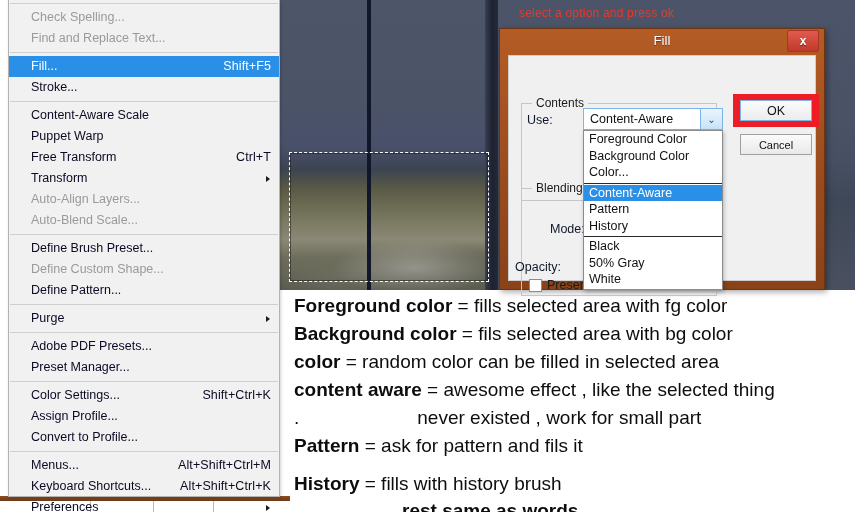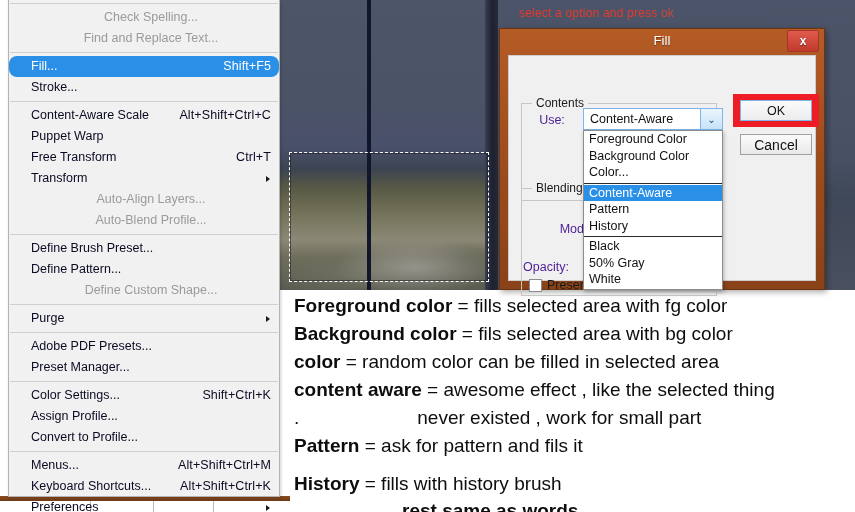--- a/index.html
+++ b/index.html
@@ -72,22 +72,22 @@
     color:#0a0a23;
     box-shadow:1px 1px 3px rgba(0,0,0,.18);
   }
   .mi{
     position:relative;height:21px;line-height:21px;
     padding:0 8px 0 22px;white-space:nowrap;
     display:flex;align-items:center;
   }
   .mi .lbl{flex:0 0 auto;}
   .mi .acc{margin-left:auto;padding-left:18px;letter-spacing:.1px;}
-  .mi.disabled{color:#9a9a9a;justify-content:center;}
-  .mi.sel{background:#2a8fe7;color:#ffffff;border-radius:8px;}
+  .mi.disabled{color:#9a9a9a;}
+  .mi.sel{background:#2a8fe7;color:#ffffff;}
   .mi .arrow{
     position:absolute;right:9px;top:50%;transform:translateY(-50%);
     width:0;height:0;border-left:4px solid #1a1a1a;
     border-top:3.5px solid transparent;border-bottom:3.5px solid transparent;
   }
   .msep{height:1px;background:#cfcfcf;margin:3px 1px;}
   .mtop{height:4px;}
   .mtop .line{height:1px;background:#cfcfcf;margin:3px 1px 0;}
 
   
@@ -129,21 +129,21 @@
   .group{
     position:absolute;border:1px solid #c6c6c6;box-sizing:border-box;
   }
   .group > .glabel{
     position:absolute;left:10px;top:-8px;background:#f0f0f0;
     padding:0 4px;font-size:12px;color:#1a1a1a;
   }
   #contents-group{left:12px;top:18px;width:196px;height:98px;margin-top:29px;}
   #blending-group{left:12px;top:132px;width:196px;height:108px;}
 
-  .fld-label{position:absolute;font-size:12.5px;color:#4c1d95;text-align:center;}
+  .fld-label{position:absolute;font-size:12.5px;color:#0f172a;text-align:left;}
 
   #use-label{left:18px;top:57px;width:50px;}
   #mode-label{left:14px;top:166px;width:54px;margin-left:27px;}
   #opacity-label{left:6px;top:204px;width:62px;}
 
   #use-combo{
     position:absolute;left:74px;top:52px;width:140px;height:22px;
     background:#ffffff;border:1px solid #7eb4ea;box-sizing:border-box;
     display:flex;align-items:center;
   }
@@ -187,21 +187,21 @@
     background:linear-gradient(180deg,#fbfbfb,#ececec);
     border:1px solid #7eb4ea;box-sizing:border-box;
     display:flex;align-items:center;justify-content:center;
     font-size:12.5px;color:#111;
   }
   #cancel-button{
     position:absolute;left:231px;top:78px;width:72px;height:21px;
     background:linear-gradient(180deg,#fbfbfb,#e9e9e9);
     border:1px solid #a0a0a0;box-sizing:border-box;
     display:flex;align-items:center;justify-content:center;
-    font-size:14px;color:#111;
+    font-size:11px;color:#111;
   }
 
   
   #annotations{
     position:absolute;left:294px;top:292px;width:560px;
     font-size:19px;color:#0d0d0d;line-height:1.47;
   }
   #annotations .row{white-space:nowrap;}
   #annotations b{font-weight:bold;}
   #annotations .gap{height:10px;}
@@ -240,48 +240,47 @@
       <div class="mi sel">
         <span class="lbl">Fill...</span>
         <span class="acc">Shift+F5</span>
       </div>
       <div class="mi">
         <span class="lbl">Stroke...</span>
       </div>
       <div class="msep"></div>
       <div class="mi">
         <span class="lbl">Content-Aware Scale</span>
-        <span class="acc">Alt+Shift+Ctrl+C</span>
       </div>
       <div class="mi">
         <span class="lbl">Puppet Warp</span>
       </div>
       <div class="mi">
         <span class="lbl">Free Transform</span>
         <span class="acc">Ctrl+T</span>
       </div>
       <div class="mi">
         <span class="lbl">Transform</span>
         <span class="arrow"></span>
       </div>
       <div class="mi disabled">
         <span class="lbl">Auto-Align Layers...</span>
       </div>
       <div class="mi disabled">
-        <span class="lbl">Auto-Blend Profile...</span>
+        <span class="lbl">Auto-Blend Scale...</span>
       </div>
       <div class="msep"></div>
       <div class="mi">
         <span class="lbl">Define Brush Preset...</span>
       </div>
+      <div class="mi disabled">
+        <span class="lbl">Define Custom Shape...</span>
+      </div>
       <div class="mi">
         <span class="lbl">Define Pattern...</span>
-      </div>
-      <div class="mi disabled">
-        <span class="lbl">Define Custom Shape...</span>
       </div>
       <div class="msep"></div>
       <div class="mi">
         <span class="lbl">Purge</span>
         <span class="arrow"></span>
       </div>
       <div class="msep"></div>
       <div class="mi">
         <span class="lbl">Adobe PDF Presets...</span>
       </div>

